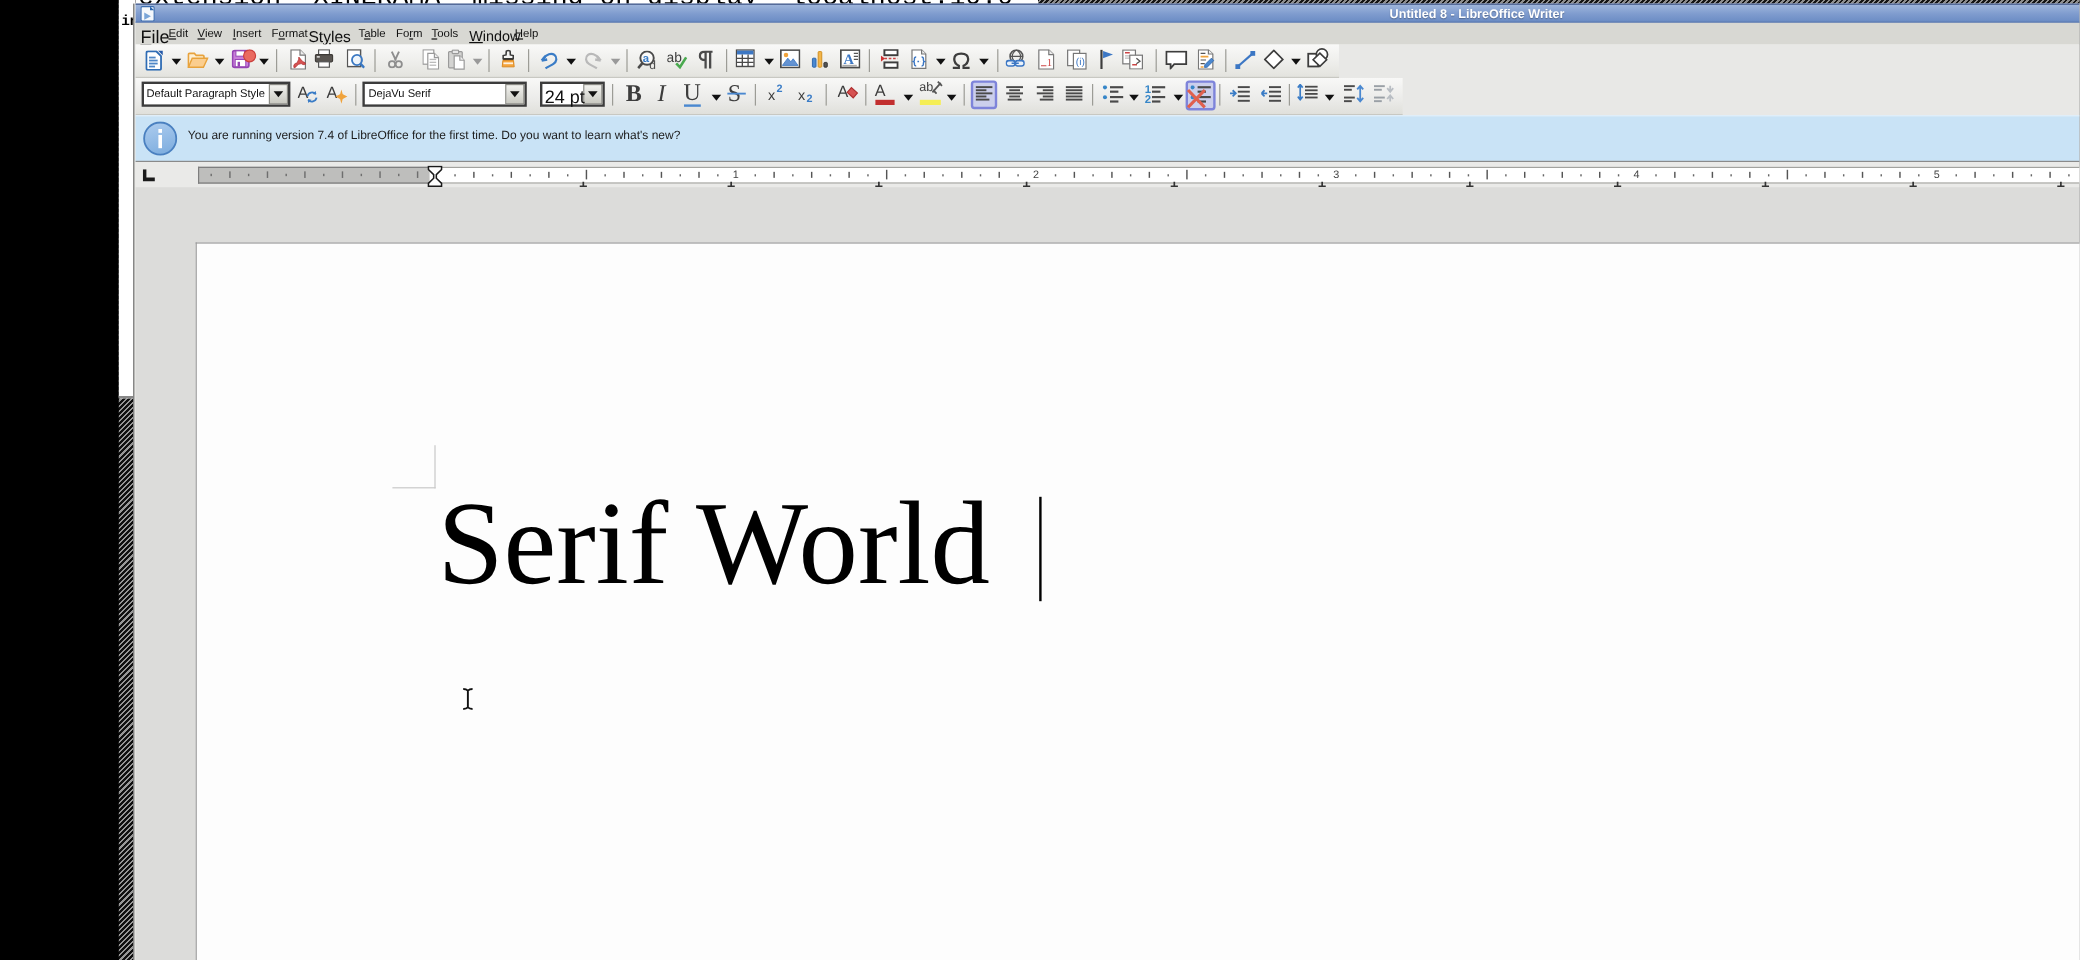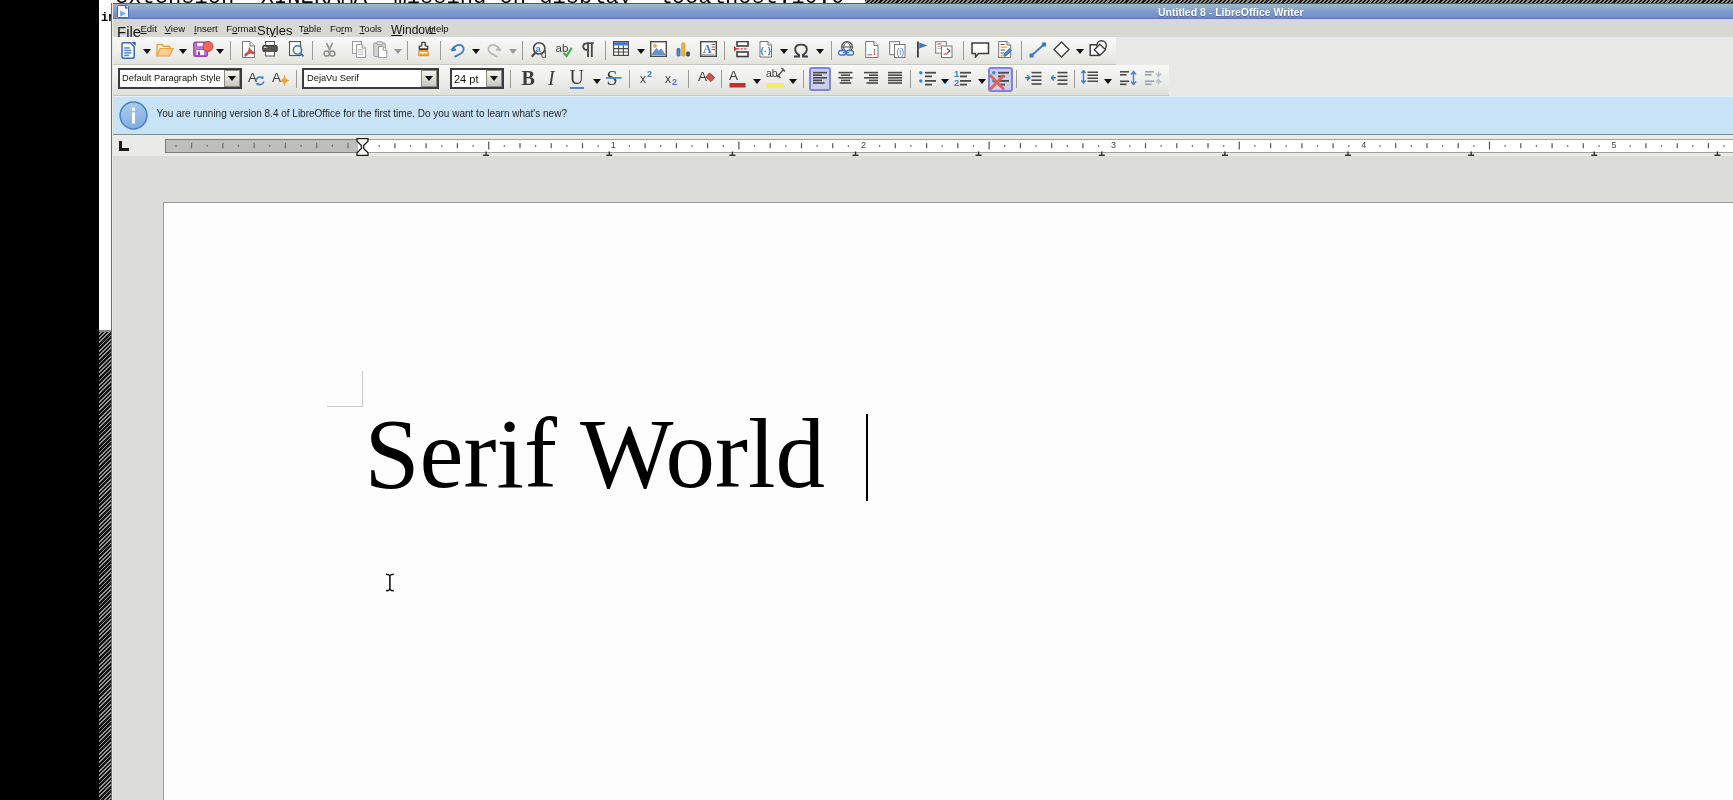--- a/index.html
+++ b/index.html
@@ -254,21 +254,21 @@
     </g>
   </svg>
 <div style="position:absolute;left:296px;top:70px;width:1px;height:18px;background:#9c9c96"></div>
 <div style="position:absolute;left:302px;top:68px;width:136.5px;height:21px;background:#fff;border:2px solid #3c3c3c;box-sizing:border-box"></div>
 <div style="position:absolute;left:420.5px;top:70px;width:16px;height:17px;background:linear-gradient(#f2f2ef,#c9c9c1);border:1px solid #8a8a84;box-sizing:border-box"></div>
 <div style="position:absolute;left:424.5px;top:75.5px;width:0;height:0;border-left:4px solid transparent;border-right:4px solid transparent;border-top:5px solid #111"></div>
 <div class="t" style="left:307px;top:73.2px;font-size:9.3px;color:#111">DejaVu Serif</div>
 <div style="position:absolute;left:449.5px;top:68px;width:54px;height:21px;background:#fff;border:2px solid #3c3c3c;box-sizing:border-box"></div>
 <div style="position:absolute;left:485.5px;top:70px;width:16px;height:17px;background:linear-gradient(#f2f2ef,#c9c9c1);border:1px solid #8a8a84;box-sizing:border-box"></div>
 <div style="position:absolute;left:489.5px;top:75.5px;width:0;height:0;border-left:4px solid transparent;border-right:4px solid transparent;border-top:5px solid #111"></div>
-<div class="t" style="left:454px;top:73.2px;font-size:11px;color:#111">24 pt</div>
+<div class="t" style="left:454px;top:73.2px;font-size:15px;color:#111">24 pt</div>
 <div style="position:absolute;left:509.5px;top:70px;width:1px;height:18px;background:#9c9c96"></div>
 <div class="t" style="left:521.5px;top:67.5px;font-size:20px;line-height:20px;font-weight:bold;color:#3d3d3d;font-family:'Liberation Serif',serif">B</div>
 <div class="t" style="left:548px;top:67.5px;font-size:20px;line-height:20px;font-style:italic;color:#3d3d3d;font-family:'Liberation Serif',serif">I</div>
 <div class="t" style="left:569.5px;top:67.5px;font-size:20px;color:#3d3d3d;font-family:'Liberation Serif',serif;line-height:19px;border-bottom:2px solid #4a88d0">U</div>
 <div style="position:absolute;left:592.5px;top:79px;width:0;height:0;border-left:4px solid transparent;border-right:4px solid transparent;border-top:5px solid #111"></div>
 <div class="t" style="left:606.5px;top:67.5px;font-size:20px;line-height:20px;color:#3d3d3d;font-family:'Liberation Serif',serif">S</div>
 <svg style="position:absolute;left:605.5px;top:76.8px" width="16" height="3" viewBox="0 0 16 3">
     <rect x="0" y="0" width="15.5" height="1.8" fill="#4a88d0"></rect>
   </svg>
 <div style="position:absolute;left:629px;top:70px;width:1px;height:18px;background:#9c9c96"></div>
@@ -400,21 +400,21 @@
 <defs>
       <linearGradient id="ig" x1="0" y1="0" x2="0.3" y2="1">
         <stop offset="0" stop-color="#aecdef"></stop>
         <stop offset="1" stop-color="#82b0e0"></stop>
       </linearGradient>
     </defs>
     <circle cx="14.5" cy="14.5" r="13.4" fill="url(#ig)" stroke="#4a80c0" stroke-width="1.5"></circle>
 <rect x="13" y="11.5" width="3" height="11" fill="#fff"></rect>
 <rect x="13" y="6.5" width="3" height="3.2" fill="#fff"></rect>
 </svg>
-<div class="t" style="left:156.5px;top:107.5px;font-size:10px;color:#1c1c1c">You are running version 8.4 of LibreOffice for the first time. Do you want to learn what's new?</div>
+<div class="t" style="left:156.5px;top:107.5px;font-size:10px;color:#1c1c1c">You are running version 7.4 of LibreOffice for the first time. Do you want to learn what's new?</div>
 
 <div style="position:absolute;left:113px;top:135px;width:1620px;height:21px;background:#eaeae8"></div>
 <div style="position:absolute;left:165px;top:139px;width:1568px;height:14px;background:#fff;border-top:1px solid #a2a29e;border-bottom:1px solid #a2a29e;box-sizing:border-box"></div>
 <div style="position:absolute;left:165px;top:139px;width:193px;height:14px;background:#bebebc;border:1px solid #7e7e7e;border-right:none;box-sizing:border-box"></div>
 <svg style="position:absolute;left:113px;top:132px" width="1620" height="26" viewBox="113 132 1620 26">
     <rect x="378.6" y="145.2" width="1.2" height="1.8" fill="#666"></rect>
     <rect x="394.3" y="143.2" width="1.2" height="5" fill="#555"></rect>
     <rect x="409.9" y="145.2" width="1.2" height="1.8" fill="#666"></rect>
     <rect x="425.5" y="143.2" width="1.2" height="5" fill="#555"></rect>
     <rect x="441.2" y="145.2" width="1.2" height="1.8" fill="#666"></rect>

